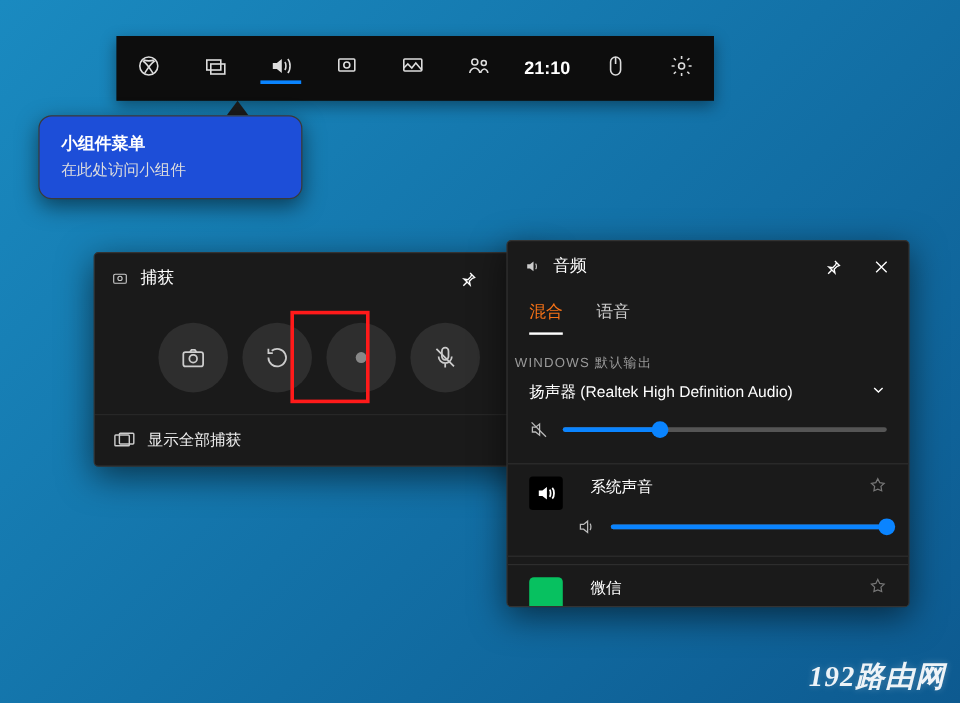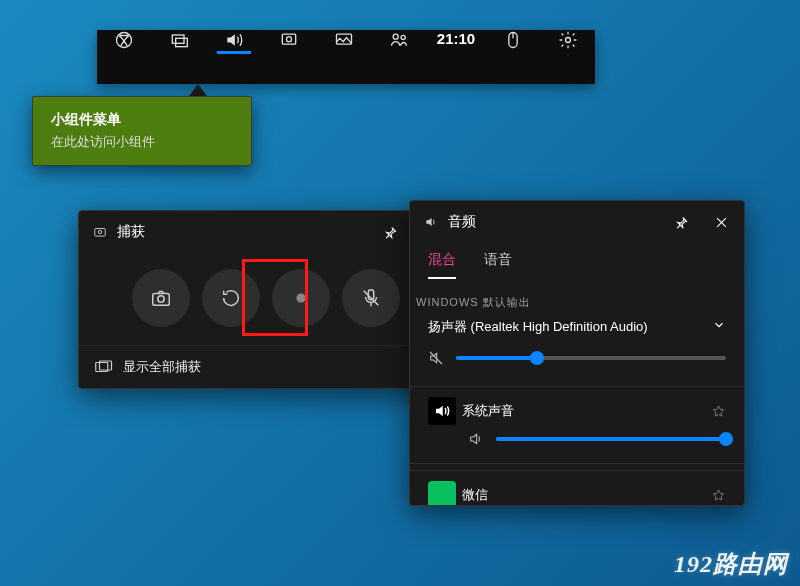--- a/index.html
+++ b/index.html
@@ -1,28 +1,28 @@
 <!DOCTYPE html>
 <html><head>
 <meta charset="utf-8">
 <style>
 html,body{margin:0;padding:0;width:800px;height:586px;overflow:hidden;font-family:"Segoe UI","Microsoft YaHei",sans-serif;background:linear-gradient(135deg,#1a8ac0 0%,#1372a8 50%,#0d5a90 100%);color:#fff;position:relative}
 *{box-sizing:border-box}
 
 
-.toolbar{position:absolute;left:97px;top:30px;height:54px;background:#0d0d0d;display:flex;align-items:flex-start;box-shadow:0 4px 12px rgba(0,0,0,.4)}
+.toolbar{position:absolute;left:97px;top:30px;height:54px;background:#0d0d0d;display:flex;align-items:center;box-shadow:0 4px 12px rgba(0,0,0,.4)}
 .tb-cell{width:54px;display:flex;align-items:center;justify-content:center;position:relative;cursor:default}
 .tb-sep{width:1px;background:#2a2a2a;margin:10px 0}
 .tb-icon svg{width:20px;height:20px;fill:none;stroke:#ddd;stroke-width:1.6}
 .tb-cell.active::after{content:"";position:absolute;bottom:0;left:10px;right:10px;height:3px;background:#0a84ff}
 .tb-time{color:#fff;font-size:15px;font-weight:600;width:58px}
 
 
 .tt-arrow{position:absolute;left:189px;top:84px;width:0;height:0;border-left:9px solid transparent;border-right:9px solid transparent;border-bottom:12px solid #1b1b1b}
-.tooltip{position:absolute;left:32px;top:96px;background:#4d7c0f;border:1px solid #3a3a3a;border-radius:1px;padding:14px 18px;min-width:220px;box-shadow:0 6px 18px rgba(0,0,0,.5)}
+.tooltip{position:absolute;left:32px;top:96px;background:#1d4ed8;border:1px solid #3a3a3a;border-radius:11px;padding:14px 18px;min-width:220px;box-shadow:0 6px 18px rgba(0,0,0,.5)}
 .tt-title{font-size:14px;font-weight:600;margin-bottom:4px}
 .tt-body{font-size:13px;color:#ddd}
 
 
 .panel{position:absolute;background:#1a1a1a;border:1px solid #333;border-radius:4px;box-shadow:0 8px 28px rgba(0,0,0,.55);color:#fff}
 .panel-hdr{display:flex;align-items:center;height:42px;padding:0 8px 0 14px;gap:10px}
 .panel-hdr .title{font-size:14px;flex:0 0 auto}
 .panel-hdr .sp{flex:1}
 .hdr-btn{width:30px;height:30px;display:flex;align-items:center;justify-content:center;border-radius:3px;cursor:default}
 .hdr-btn svg{width:15px;height:15px;stroke:#fff;fill:none;stroke-width:1.8}
@@ -31,37 +31,37 @@
 .capture{left:78px;top:210px;width:376px}
 .cap-body{display:flex;gap:12px;justify-content:center;padding:16px 14px 18px}
 .cap-btn{width:58px;height:58px;border-radius:50%;background:#2e2e2e;display:flex;align-items:center;justify-content:center;cursor:default}
 .cap-btn svg{width:22px;height:22px;stroke:#ccc;fill:none;stroke-width:1.6}
 .cap-btn.rec svg circle{fill:#888;stroke:none}
 .red-box{position:absolute;border:3px solid #ff1a1a;width:66px;height:77px;pointer-events:none}
 .cap-ftr{display:flex;align-items:center;gap:10px;padding:12px 16px;border-top:1px solid rgba(255,255,255,.06);font-size:13px;color:#eee}
 .cap-ftr svg{width:18px;height:14px;stroke:#ccc;fill:none;stroke-width:1.6}
 
 
-.audio{left:409px;top:200px;width:336px;height:306px;overflow:hidden}
+.audio{left:422px;top:200px;width:336px;height:306px;overflow:hidden}
 .tabs{display:flex;gap:28px;padding:0 18px;font-size:14px}
 .tab{padding:8px 0 10px;color:#ccc;position:relative;cursor:default}
-.tab.sel{color:#ec4899}
+.tab.sel{color:#f97316}
 .tab.sel::after{content:"";position:absolute;left:0;right:0;bottom:0;height:2px;background:#fff}
 .sect-lbl{font-size:11px;letter-spacing:1px;color:#9a9a9a;padding:16px 6px 6px}
 .out-row{display:flex;justify-content:space-between;padding:2px 18px 8px;font-size:13px}
 .chev{width:14px;height:14px;stroke:#fff;fill:none;stroke-width:2}
 .vol-row{display:flex;align-items:center;gap:12px;padding:6px 18px 14px}
 .mute-ico{width:16px;height:16px;stroke:#bbb;fill:none;stroke-width:1.6}
 .slider{flex:1;height:4px;border-radius:2px;position:relative}
 .slider .track{position:absolute;inset:0;background:#555;border-radius:2px}
 .slider .fill{position:absolute;left:0;top:0;bottom:0;background:#0a84ff;border-radius:2px}
 .slider .thumb{position:absolute;width:14px;height:14px;background:#0a84ff;border-radius:50%;top:50%;transform:translate(-50%,-50%)}
 .hr{height:1px;background:#2d2d2d;margin:6px 0}
 .app-row{padding:4px 18px 0}
-.app-top{display:flex;align-items:center;gap:6px}
+.app-top{display:flex;gap:23px}
 .app-ico{width:28px;height:28px;display:flex;align-items:center;justify-content:center;border-radius:3px}
 .app-name{font-size:13px;flex:1}
 .star{width:15px;height:15px;stroke:#777;fill:none;stroke-width:1.6}
 .app-vol{display:flex;align-items:center;gap:12px;padding:6px 0 10px 40px}
 
 
 .wm{position:absolute;right:12px;bottom:6px;font-size:24px;font-family:Liberation Serif, serif;font-weight:700;font-style:italic;letter-spacing:1px;color:rgba(255,255,255,.92);text-shadow:0 0 6px rgba(255,255,255,.25)}
 </style>
 </head>
 <body>

